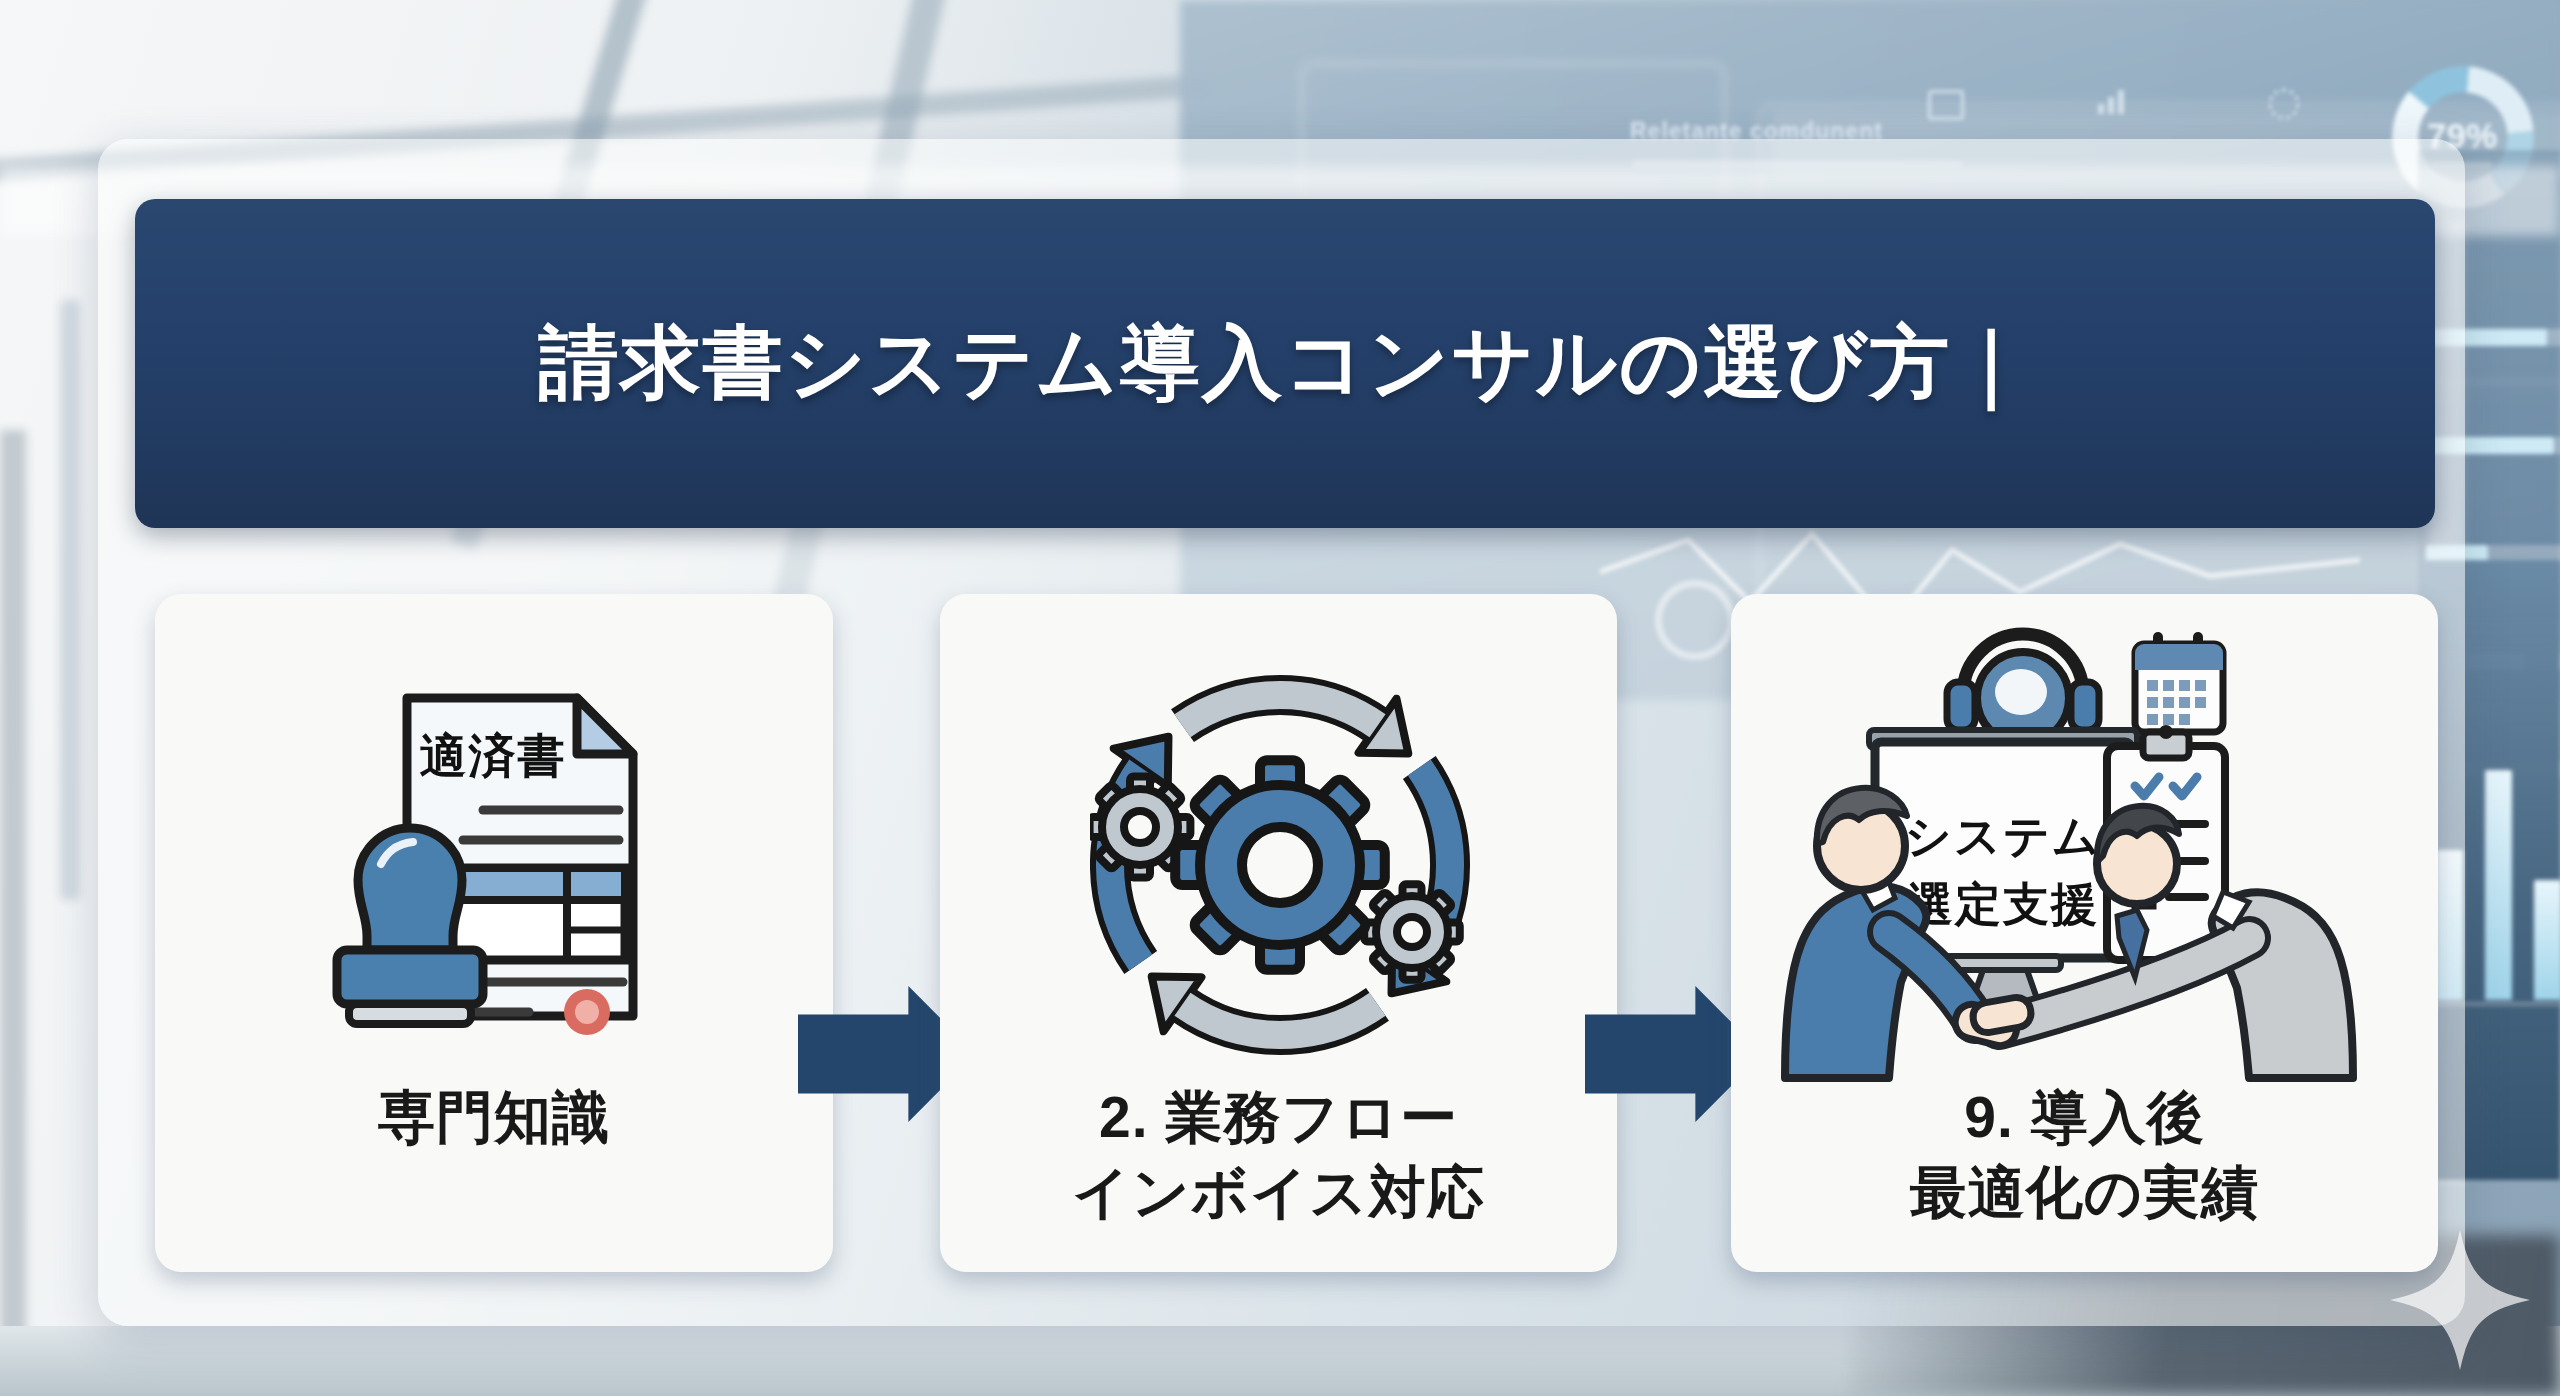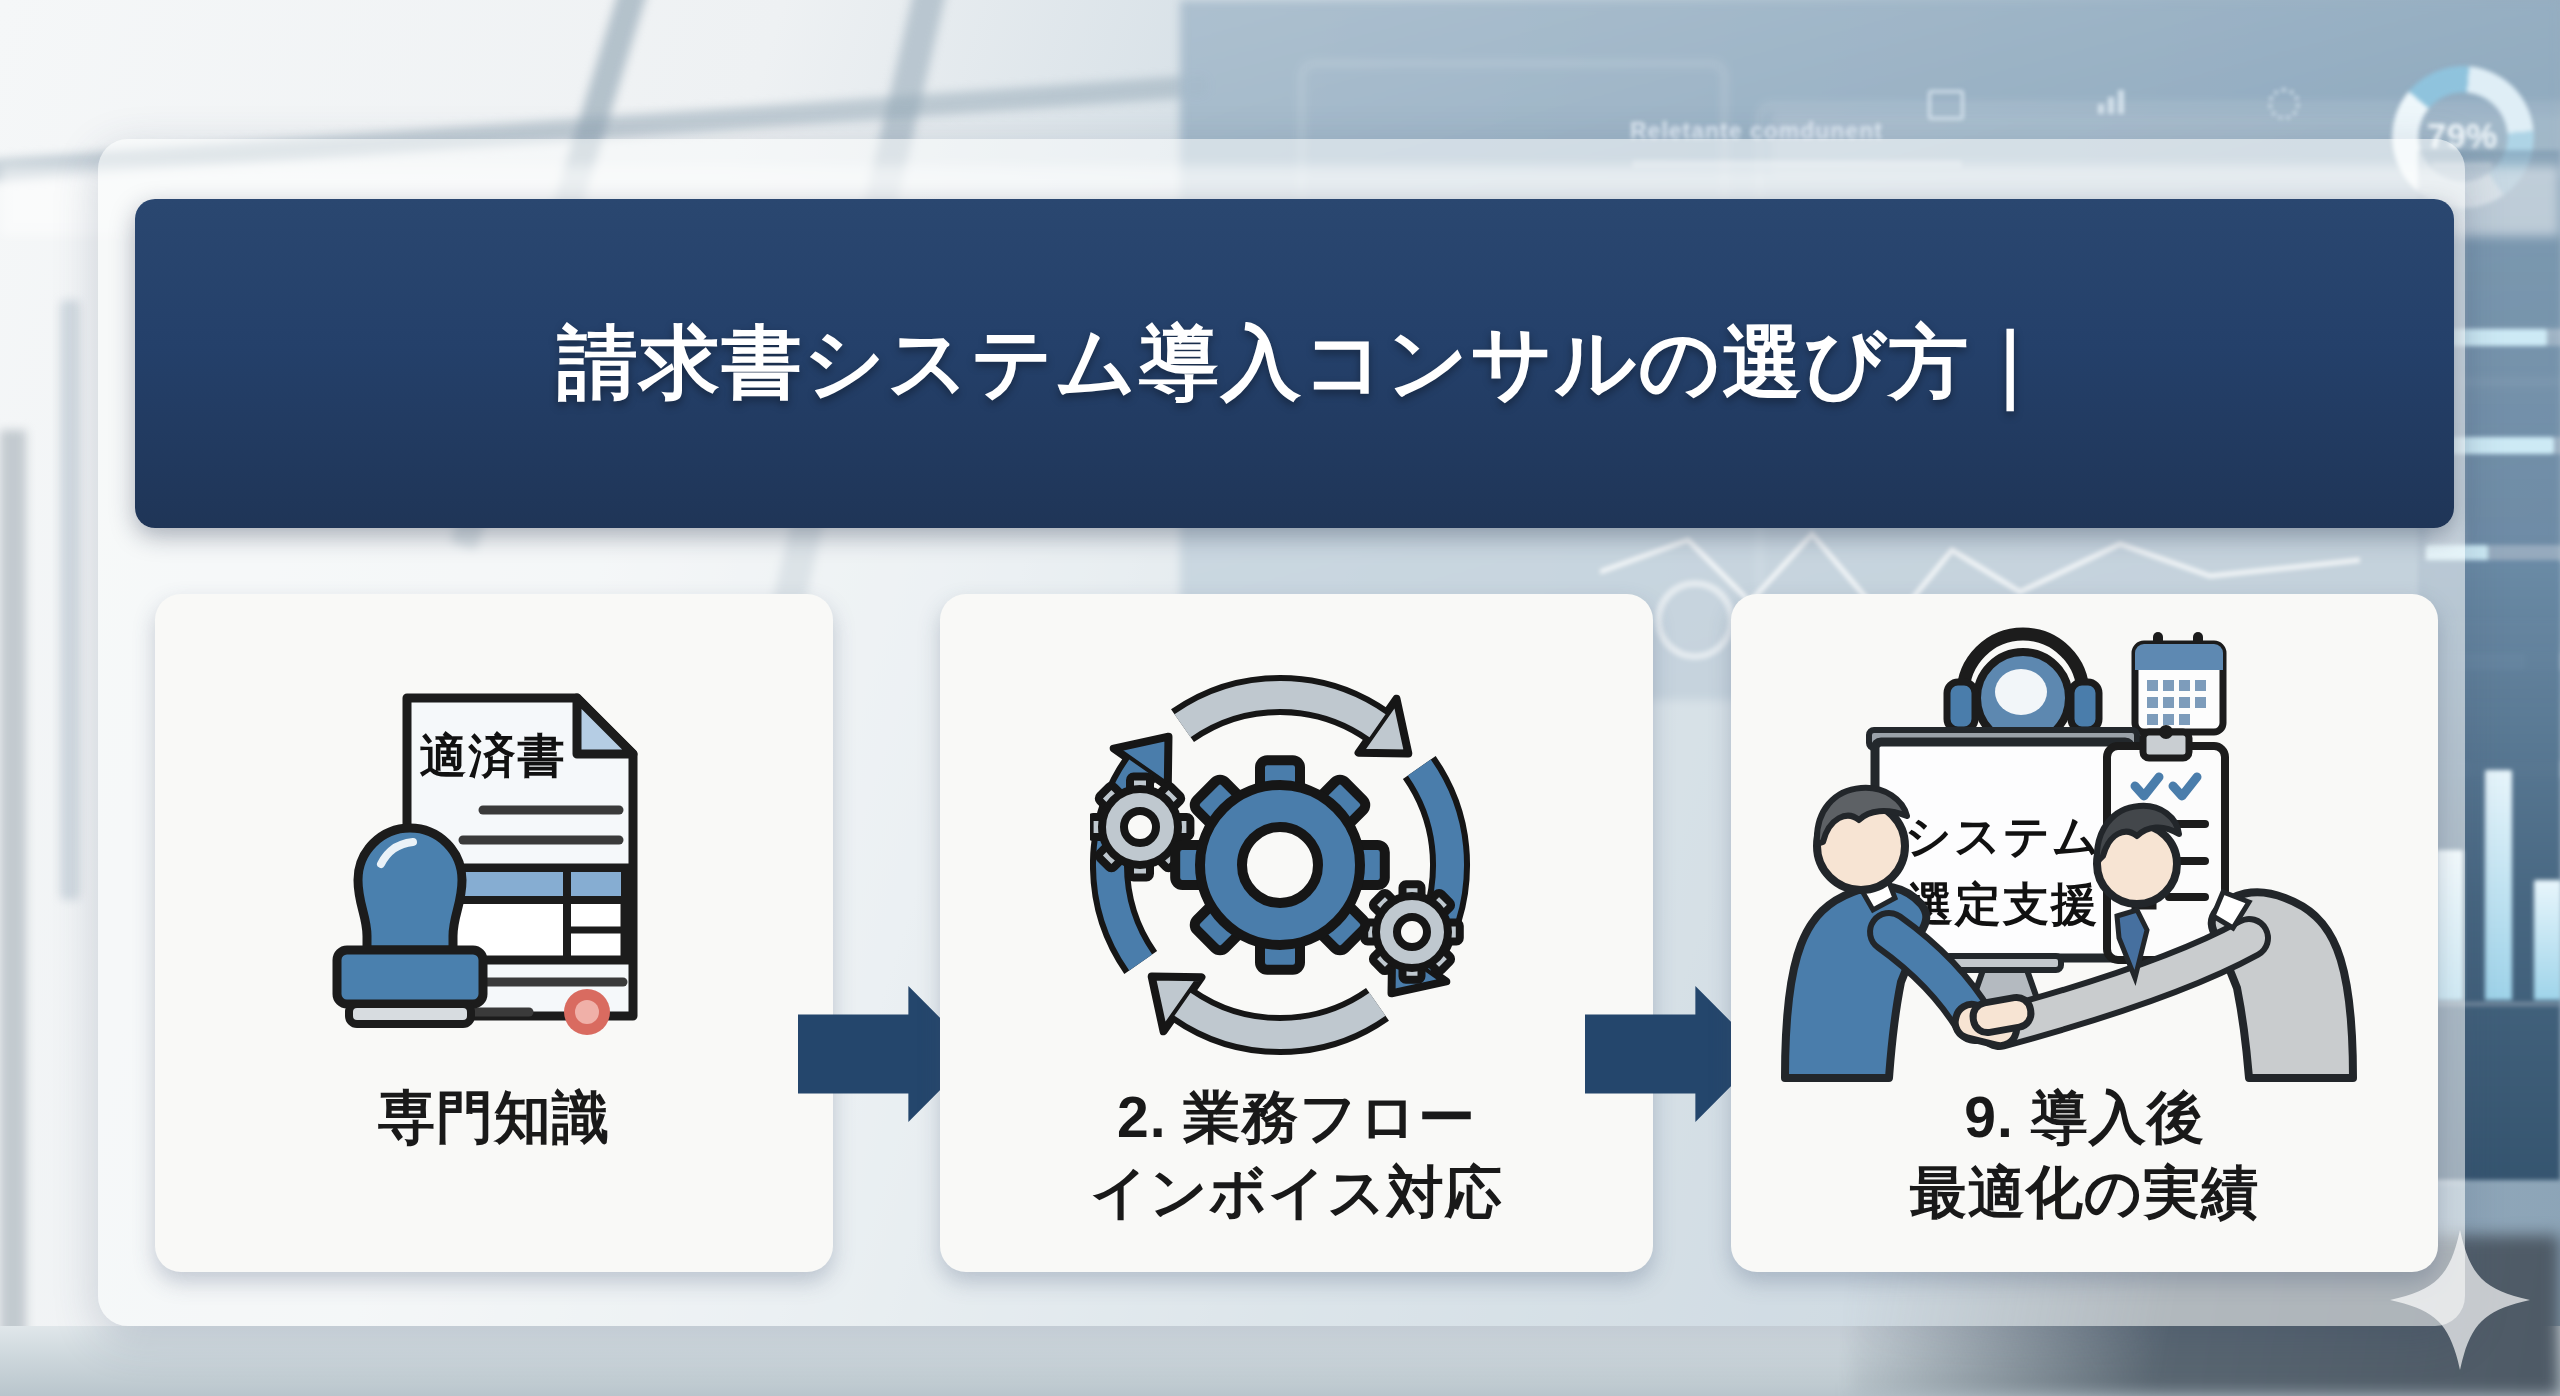--- a/index.html
+++ b/index.html
@@ -48,21 +48,21 @@
   .vbar-panel{position:absolute;background:linear-gradient(180deg,#6b8ba6 0%,#44637e 55%,#31506b 100%);opacity:.95;}
   .vbars{position:absolute;display:flex;align-items:flex-end;gap:22px;}
   .vbars i{display:block;width:27px;background:linear-gradient(180deg,#e8f6fc,#9fd4ea);border-radius:2px 2px 0 0;}
 
   
   .container{position:absolute;left:98px;top:139px;width:2367px;height:1187px;border-radius:30px;
     background:rgba(250,251,252,.55);box-shadow:0 12px 45px rgba(50,70,100,.22);}
   .banner{position:absolute;left:37px;top:60px;width:2300px;height:329px;border-radius:20px;
     background:linear-gradient(180deg,#2a4770 0%,#24406a 45%,#1f3557 100%);
     display:flex;flex-direction:column;align-items:center;justify-content:center;row-gap:16px;
-    box-shadow:0 8px 24px rgba(20,35,60,.35);padding-left:19px;}
+    box-shadow:0 8px 24px rgba(20,35,60,.35);}
   .banner .t1{color:#fff;font-weight:800;font-size:80px;letter-spacing:2px;text-shadow:0 4px 8px rgba(0,0,0,.35);white-space:nowrap;}
   .banner .t2{color:#fff;font-weight:800;font-size:68px;letter-spacing:1px;text-shadow:0 4px 8px rgba(0,0,0,.35);white-space:nowrap;}
 
   .card{position:absolute;top:455px;width:678px;height:678px;border-radius:26px;background:#f9f9f7;
     box-shadow:0 10px 22px rgba(60,80,110,.28);}
   .card-label{position:absolute;left:0;right:0;top:486px;text-align:center;color:#191919;
     font-weight:800;font-size:57px;line-height:1.32;letter-spacing:1px;}
   .block-arrow{position:absolute;top:847px;width:178px;height:136px;background:#24466c;
     clip-path:polygon(0 21%,62% 21%,62% 0,100% 50%,62% 100%,62% 79%,0 79%);
     filter:drop-shadow(0 4px 6px rgba(20,35,60,.3));}
@@ -192,21 +192,21 @@
         <rect x="12" y="264" width="146" height="54" rx="10" fill="#4a80ae" stroke="#1c1c1c" stroke-width="9"></rect>
         <rect x="24" y="318" width="122" height="20" rx="8" fill="#d7dce0" stroke="#1c1c1c" stroke-width="8"></rect>
       </svg>
       <div class="card-label">
         <div>専門知識</div>
       </div>
     </div>
 
     <div class="block-arrow" style="left:700px;"></div>
 
-    <div class="card" style="left:842px;width:677px;padding-left:36px;">
+    <div class="card" style="left:842px;width:677px;">
       <svg class="icon-svg" id="gear-svg" style="left:150px;top:36px;" width="440" height="430" viewBox="0 0 440 430">
           <path d="M92.5,95.7 A170,170 0 0 1 287.5,95.7" fill="none" stroke="#161616" stroke-width="40"></path>
           <polygon points="318.3006286378712,123.46996507161374 306.43601657926234,68.71213500933467 268.5799717800933,122.77616993240812" fill="#bfc8cf" stroke="#161616" stroke-width="8" stroke-linejoin="round"></polygon>
           <path d="M92.5,95.7 A170,170 0 0 1 287.5,95.7" fill="none" stroke="#bfc8cf" stroke-width="28"></path>
           <path d="M329.3,137.5 A170,170 0 0 1 329.3,332.5" fill="none" stroke="#161616" stroke-width="40"></path>
           <polygon points="301.53003492838627,363.3006286378712 356.2878649906653,351.43601657926234 302.22383006759185,313.5799717800933" fill="#4a7dab" stroke="#161616" stroke-width="8" stroke-linejoin="round"></polygon>
           <path d="M329.3,137.5 A170,170 0 0 1 329.3,332.5" fill="none" stroke="#4a7dab" stroke-width="28"></path>
           <path d="M287.5,374.3 A170,170 0 0 1 92.5,374.3" fill="none" stroke="#161616" stroke-width="40"></path>
           <polygon points="61.699371362128744,346.53003492838627 73.5639834207377,401.2878649906654 111.42002821990673,347.2238300675919" fill="#bfc8cf" stroke="#161616" stroke-width="8" stroke-linejoin="round"></polygon>
           <path d="M287.5,374.3 A170,170 0 0 1 92.5,374.3" fill="none" stroke="#bfc8cf" stroke-width="28"></path>

